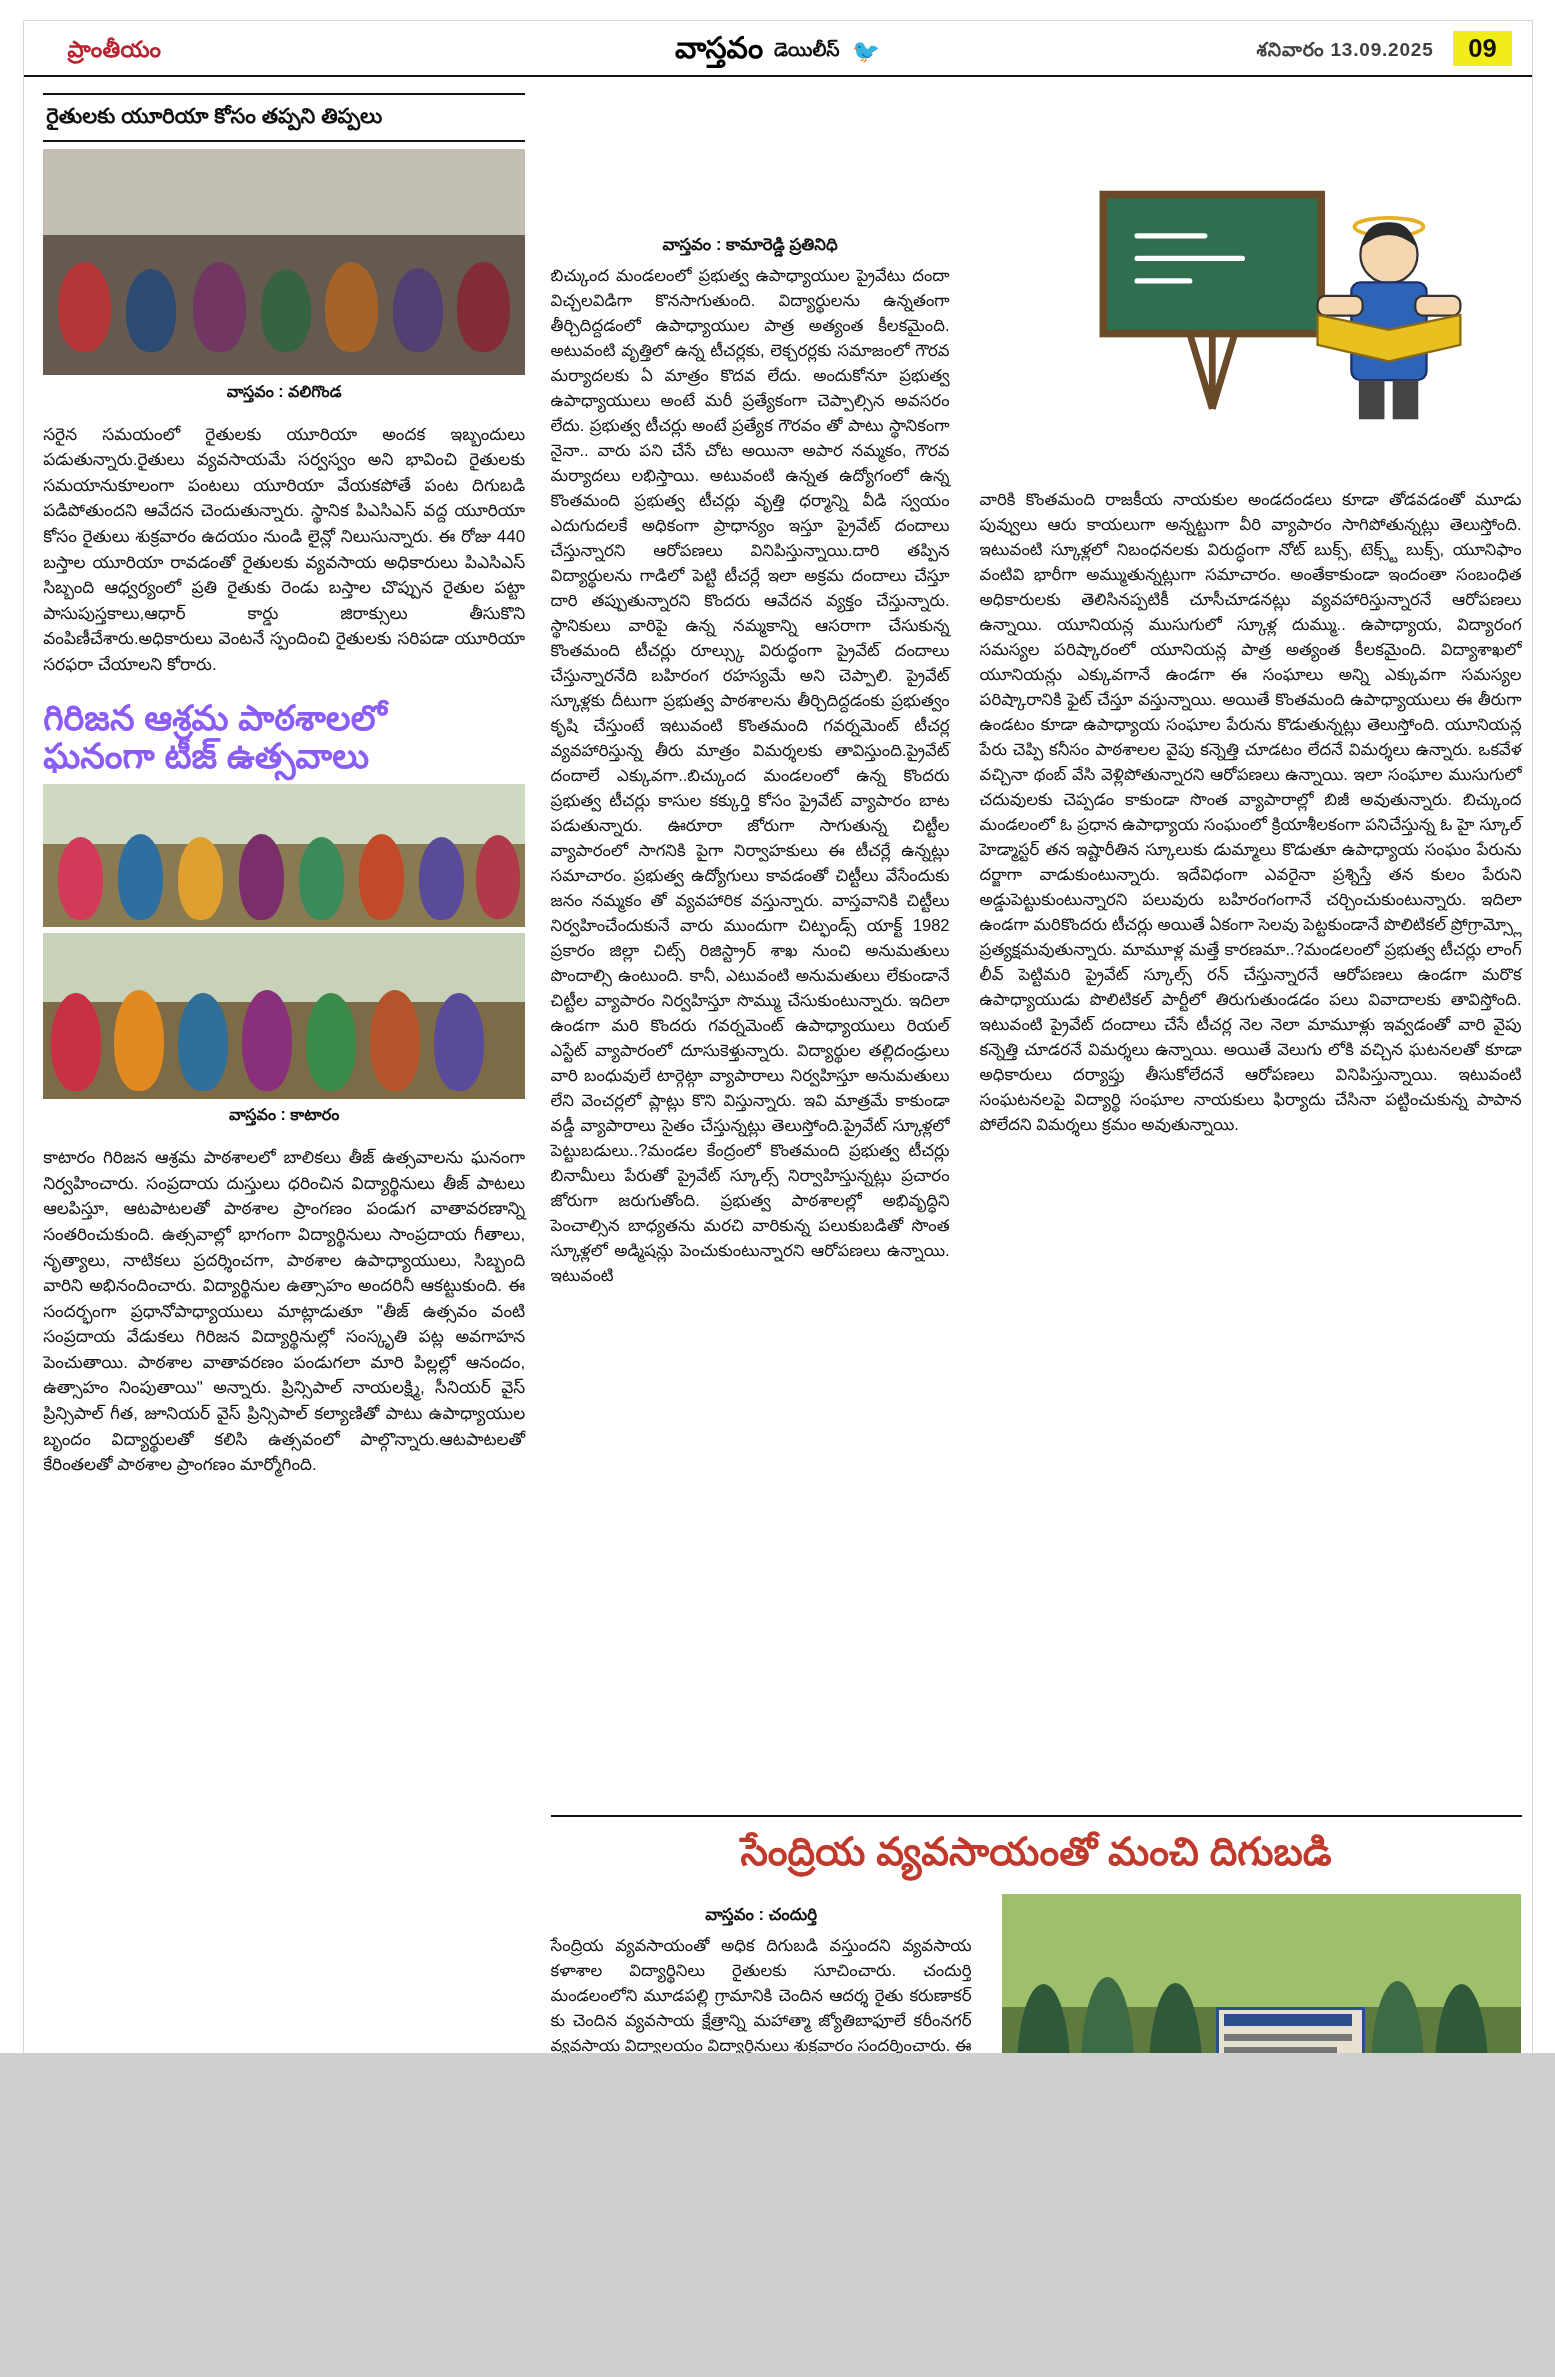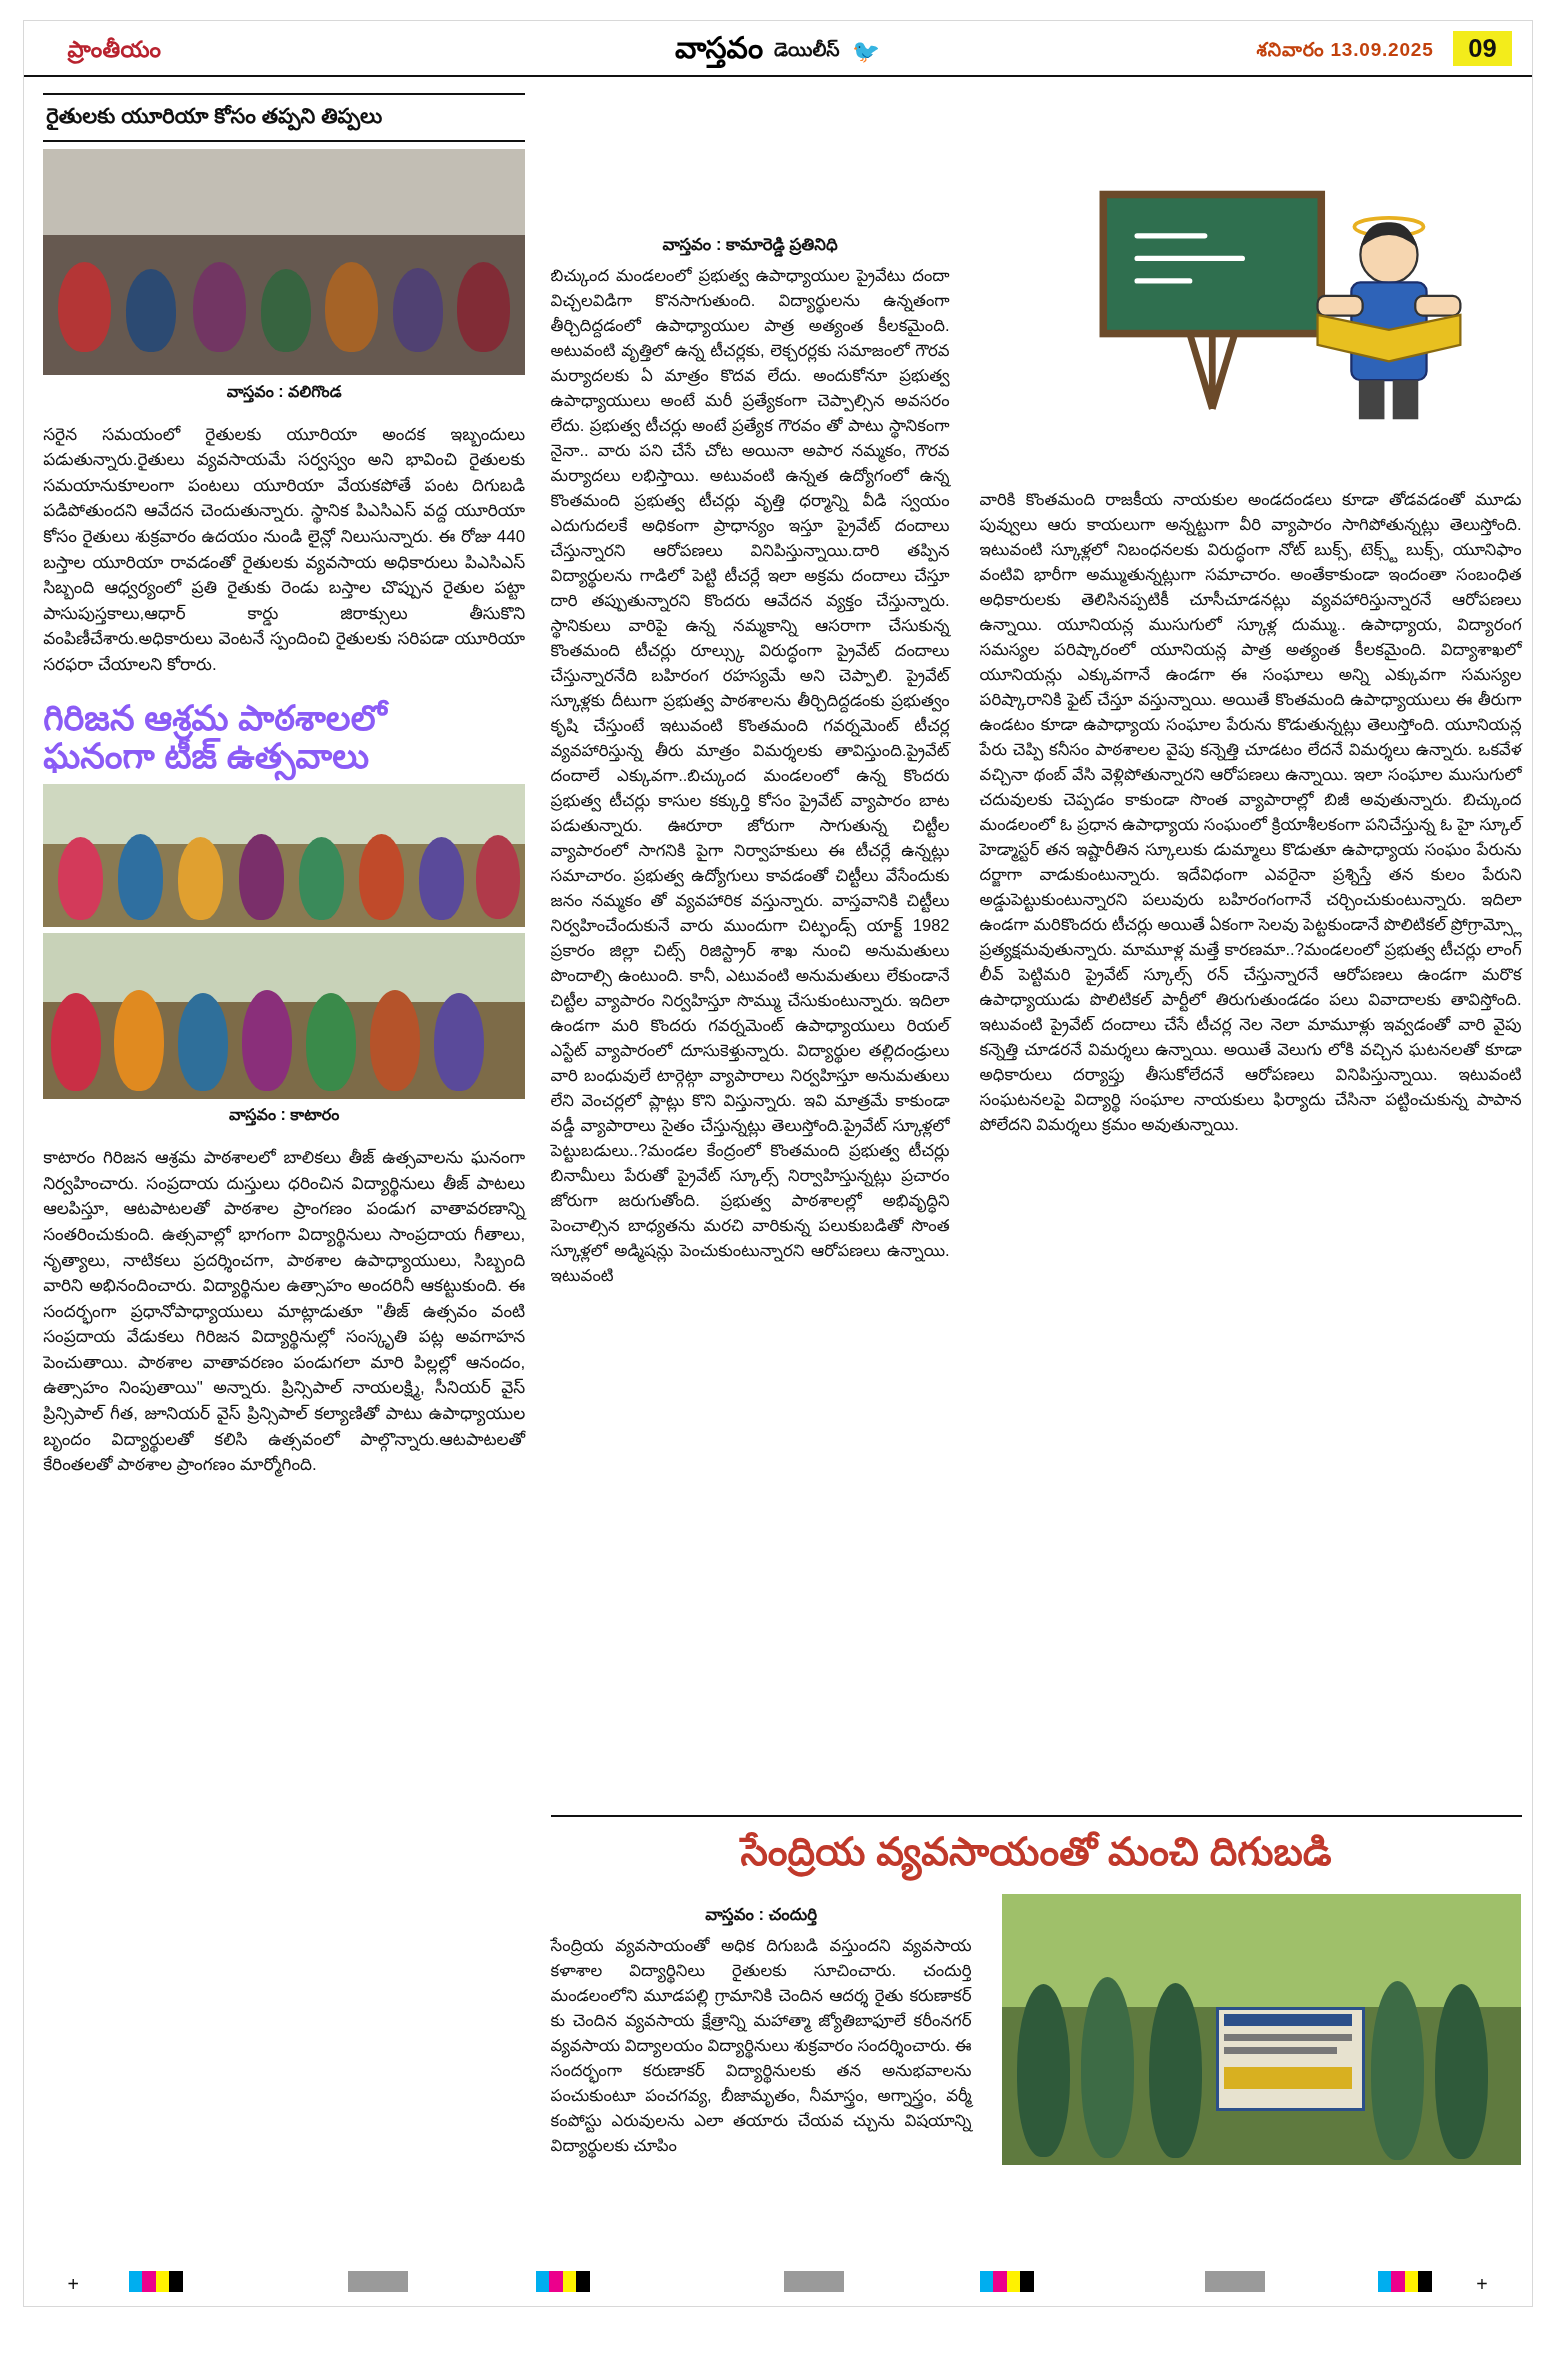--- a/index.html
+++ b/index.html
@@ -1,18 +1,18 @@
 <!DOCTYPE html>
 <html style="font-size:12px"><head>
 <meta charset="utf-8">
 <style>
   html,body{margin:0;padding:0;background:#cfcfcf;}
   body{font-family:"Liberation Sans", sans-serif;}
   .page{
-    width:1555px;height:2377px;background:#fff;position:relative;overflow:hidden;
+    width:1555px;height:2053px;background:#fff;position:relative;overflow:hidden;
     box-sizing:border-box;
   }
   .sheet{
     position:absolute;left:22.6px;top:19.6px;width:1510px;height:2287px;background:#fff;
     border:0.8px solid #d8d8d8;box-sizing:border-box;
   }
   
   .masthead{
     position:absolute;left:0;top:0;width:100%;height:56px;border-bottom:2.3px solid #111;
     box-sizing:border-box;
@@ -25,21 +25,21 @@
     position:absolute;left:0;right:0;top:10.5px;text-align:center;
   }
   .mast-logo{
     display:inline-block;font-size:30px;font-weight:bold;color:#000000;vertical-align:middle;
   }
   .mast-logo-sub{
     display:inline-block;font-size:19px;font-weight:bold;color:#111;vertical-align:middle;margin-left:7.5px;
   }
   .mast-bird{display:inline-block;margin-left:9px;font-size:22.6px;color:#1a4fa0;vertical-align:middle;}
   .mast-date{
-    position:absolute;right:98px;top:18px;font-size:19px;color:#c2410c;font-weight:bold;letter-spacing:0.8px;
+    position:absolute;right:98px;top:18px;font-size:19px;color:#404040;font-weight:bold;letter-spacing:0.8px;
   }
   .page-num{
     position:absolute;right:19.6px;top:10.5px;width:59px;height:35px;background:#f3ec1b;
     color:#111;font-size:25.6px;font-weight:bold;text-align:center;line-height:35px;
   }
 
   
   .col-left{position:absolute;left:19.6px;top:72px;width:482px;}
 
   .hl-left{

